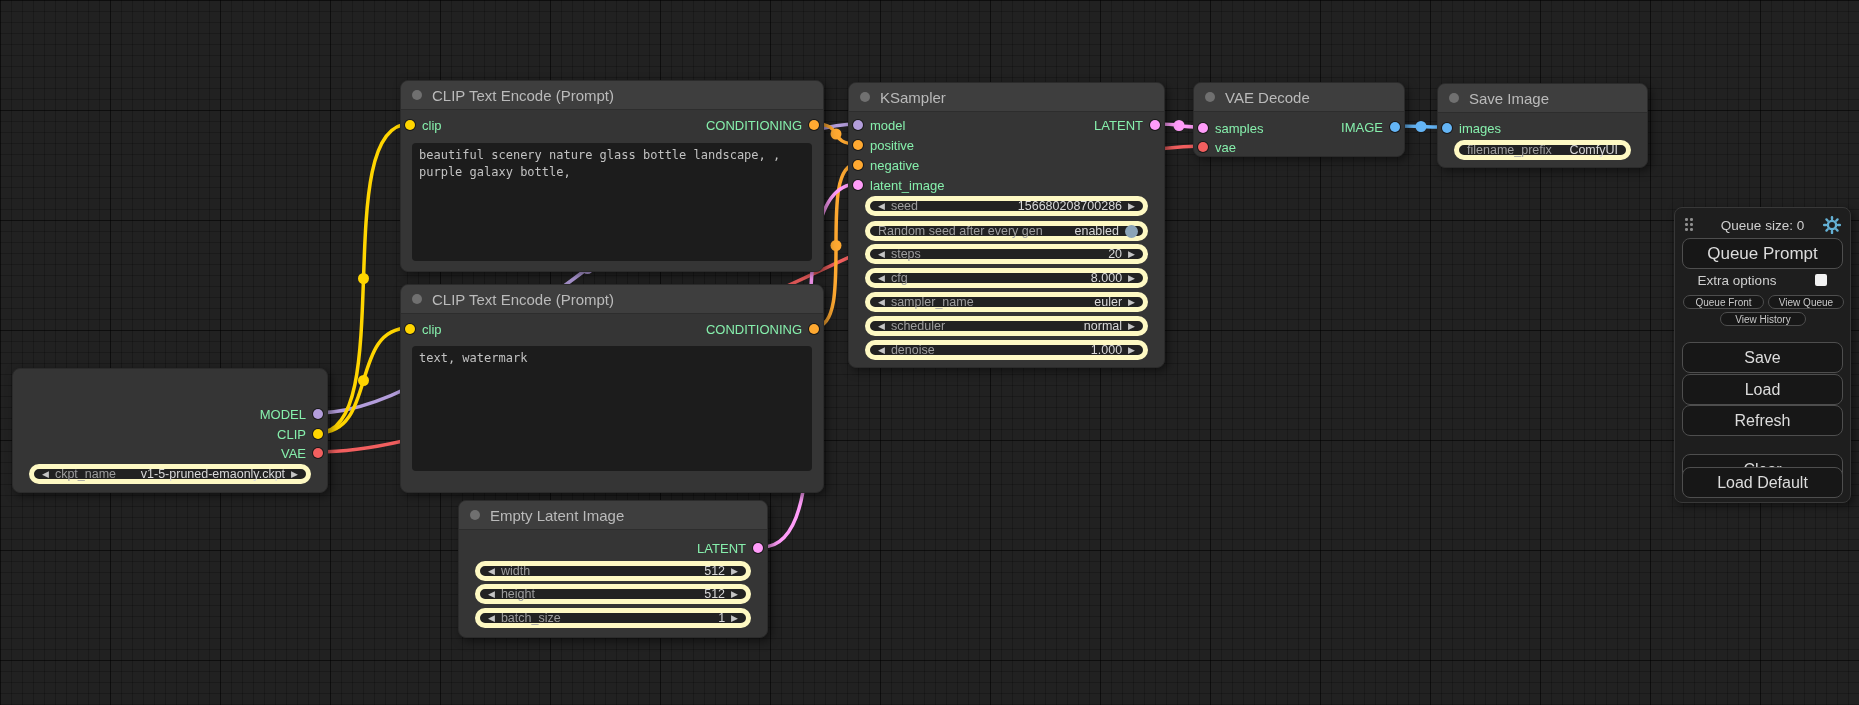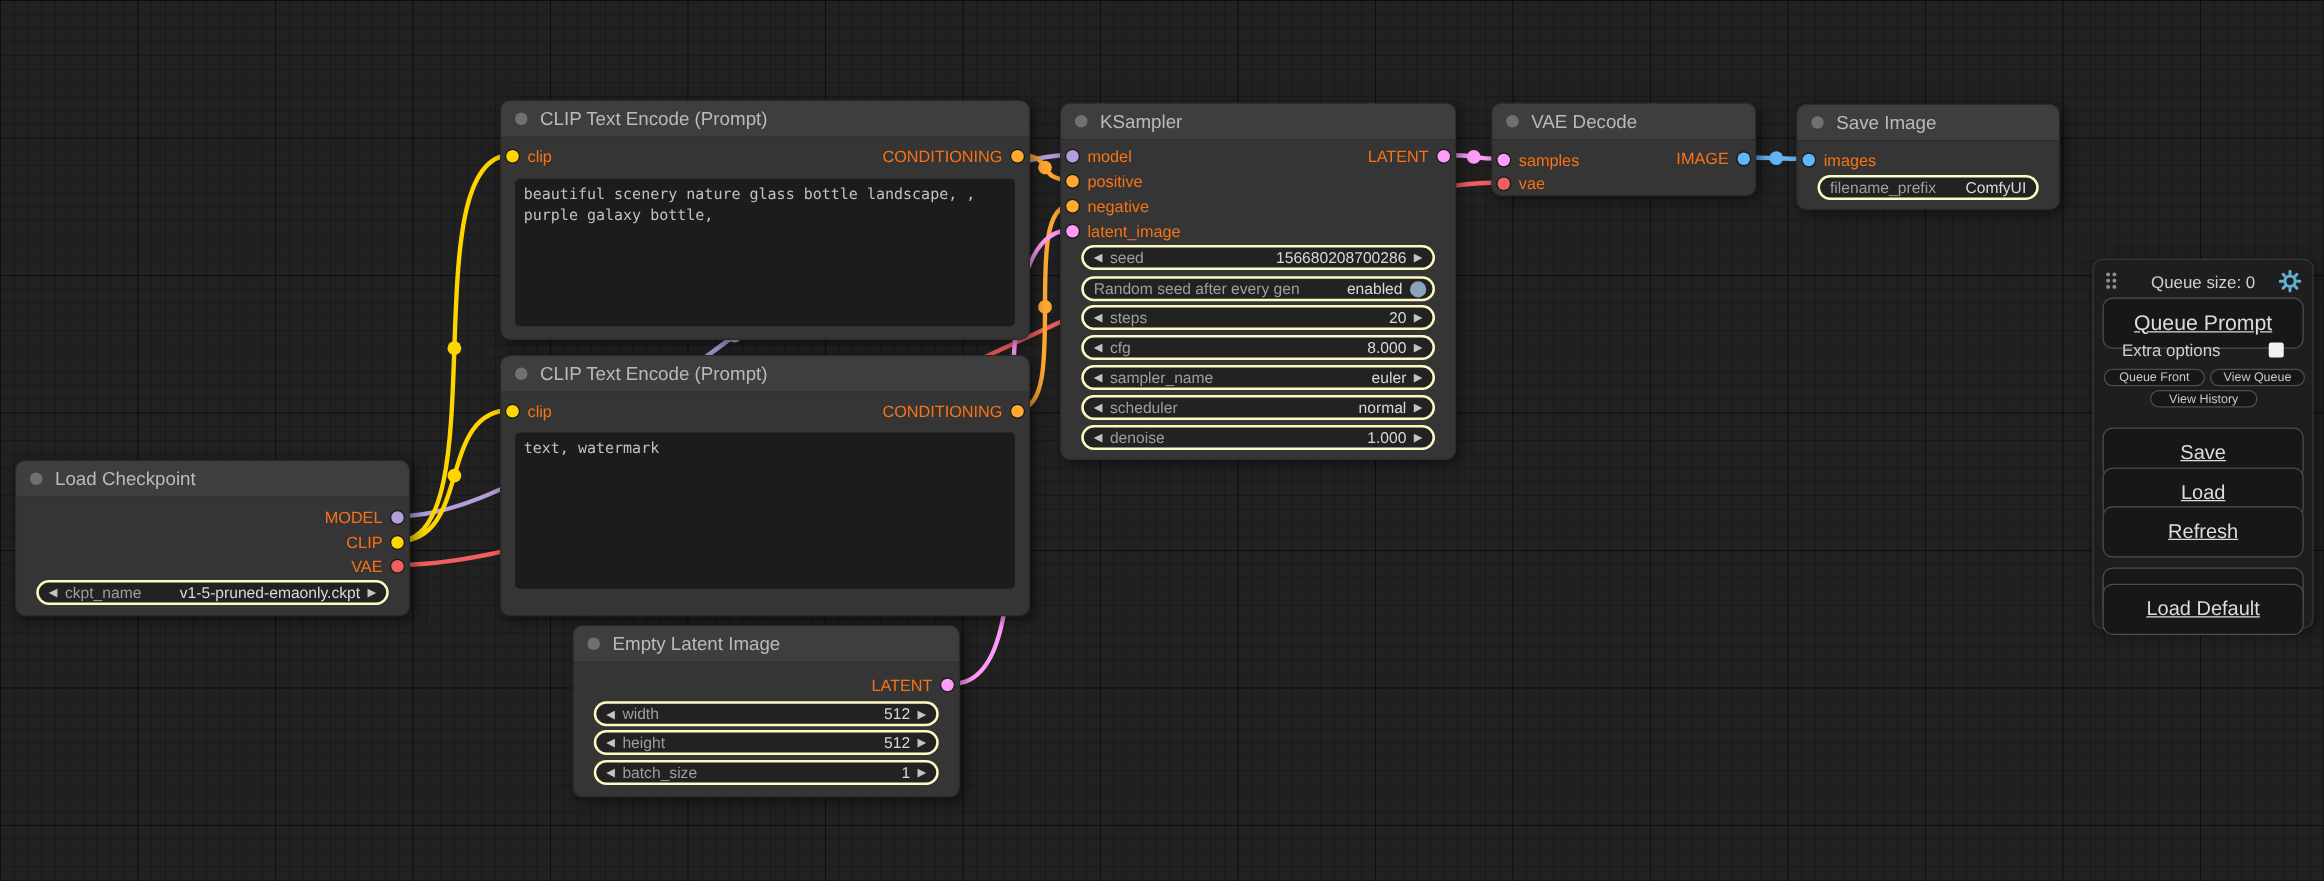--- a/index.html
+++ b/index.html
@@ -27,26 +27,26 @@
   .title-dot{width:10px;height:10px;border-radius:50%;background:#707070;flex:0 0 auto;}
   .title-text{color:#bababa;font-size:15px;white-space:nowrap;}
   .slot-row{position:absolute;left:0;right:0;height:20px;}
   .slot-dot{
     position:absolute;top:50%;width:10px;height:10px;border-radius:50%;
     transform:translateY(-50%);box-shadow:0 0 0 1px rgba(0,0,0,0.55);
   }
   .slot-dot.in{left:4px;} .slot-dot.out{right:4px;}
   .slot-label{
     position:absolute;top:50%;transform:translateY(-50%);
-    color:#f97316;font-size:13px;white-space:nowrap;
+    color:#86efac;font-size:13px;white-space:nowrap;
   }
   .slot-label.in{left:21px;} .slot-label.out{right:21px;}
   .widget{
     position:absolute;left:16px;right:16px;height:20px;background:#222222;
-    border:2px solid #fef9c3;border-radius:11px;box-sizing:border-box;
+    border:5px solid #fef9c3;border-radius:11px;box-sizing:border-box;
     display:flex;align-items:center;padding:0 8px;font-size:12.5px;gap:6px;
   }
   .widget .arrow{color:#c4c4c4;font-size:9px;line-height:1;flex:0 0 auto;cursor:pointer;}
   .widget .wlabel{color:#9e9e9e;white-space:nowrap;flex:0 0 auto;}
   .widget .spacer{flex:1 1 auto;}
   .widget .wvalue{color:#d8d8d8;white-space:nowrap;flex:0 0 auto;}
   .widget .knob{width:13px;height:13px;border-radius:50%;background:#8ba4b8;flex:0 0 auto;margin-right:-3px;}
   .prompt-box{
     position:absolute;left:11px;right:11px;background:#1c1c1c;border-radius:4px;
     color:#c2c2c2;font-family:"DejaVu Sans Mono",monospace;font-size:12px;line-height:1.45;
@@ -59,21 +59,21 @@
   }
   .qp-header{position:absolute;left:0;right:0;top:7px;height:20px;display:flex;align-items:center;}
   .drag-handle{position:absolute;left:10px;top:3px;display:grid;grid-template-columns:repeat(2,3px);grid-auto-rows:3px;gap:2px;cursor:grab;}
   .drag-handle i{width:2.5px;height:2.5px;border-radius:50%;background:#8f8f8f;}
   .qp-title{flex:1;text-align:center;color:#cfcfcf;font-size:13.5px;}
   .gear{position:absolute;right:9px;top:1px;cursor:pointer;}
   .btn{
     position:absolute;background:#171717;border:1px solid #4e4e4e;border-radius:8px;
     color:#dcdcdc;display:flex;align-items:center;justify-content:center;cursor:pointer;box-sizing:border-box;
   }
-  .btn.big{left:7px;right:7px;height:41px;font-size:16px;text-decoration:underline;}
+  .btn.big{left:7px;right:7px;height:31px;font-size:16px;}
   .btn.small{height:14px;font-size:10px;border-radius:8px;color:#c9c9c9;}
   .extra-row{position:absolute;left:0;right:0;display:flex;align-items:center;justify-content:center;gap:7px;}
   .extra-label{color:#cfcfcf;font-size:13.5px;}
   .checkbox{width:12px;height:12px;background:#f2f2f2;border-radius:2px;cursor:pointer;}
 </style>
 </head>
 <body>
 
 <div id="canvas">
   <svg id="links-svg" width="1859" height="705">
@@ -91,24 +91,20 @@
       <circle cx="836" cy="245.5" r="5.5" fill="#ffa931"></circle>
       <path d="M762,547 C855.8063164184588,547 763.1936835815412,184 857,184" fill="none" stroke="#ff9cf9" stroke-width="3.5"></path>
       <circle cx="809.5" cy="365.5" r="5.5" fill="#ff9cf9"></circle>
       <path d="M1156,124 C1186,124 1172,127 1202,127" fill="none" stroke="#ff9cf9" stroke-width="3.5"></path>
       <circle cx="1179" cy="125.5" r="5.5" fill="#ff9cf9"></circle>
       <path d="M1396,126 C1426,126 1416,127 1446,127" fill="none" stroke="#64b5f6" stroke-width="3.5"></path>
       <circle cx="1421" cy="126.5" r="5.5" fill="#64b5f6"></circle>
     </svg>
   <div id="graph">
       <div class="node" style="left: 12px; top: 368px; width: 316px; height: 125px;">
-        <div class="node-title">
-          <span class="title-dot"></span>
-          <span class="title-text">Load Checkpoint</span>
-        </div>
         <div class="slot-row" style="top: 35px;">
           <span class="slot-dot out" style="background: rgb(179, 157, 219);"></span>
           <span class="slot-label out">MODEL</span>
         </div>
         <div class="slot-row" style="top: 55px;">
           <span class="slot-dot out" style="background: rgb(255, 213, 0);"></span>
           <span class="slot-label out">CLIP</span>
         </div>
         <div class="slot-row" style="top: 74px;">
           <span class="slot-dot out" style="background: rgb(242, 95, 95);"></span>

